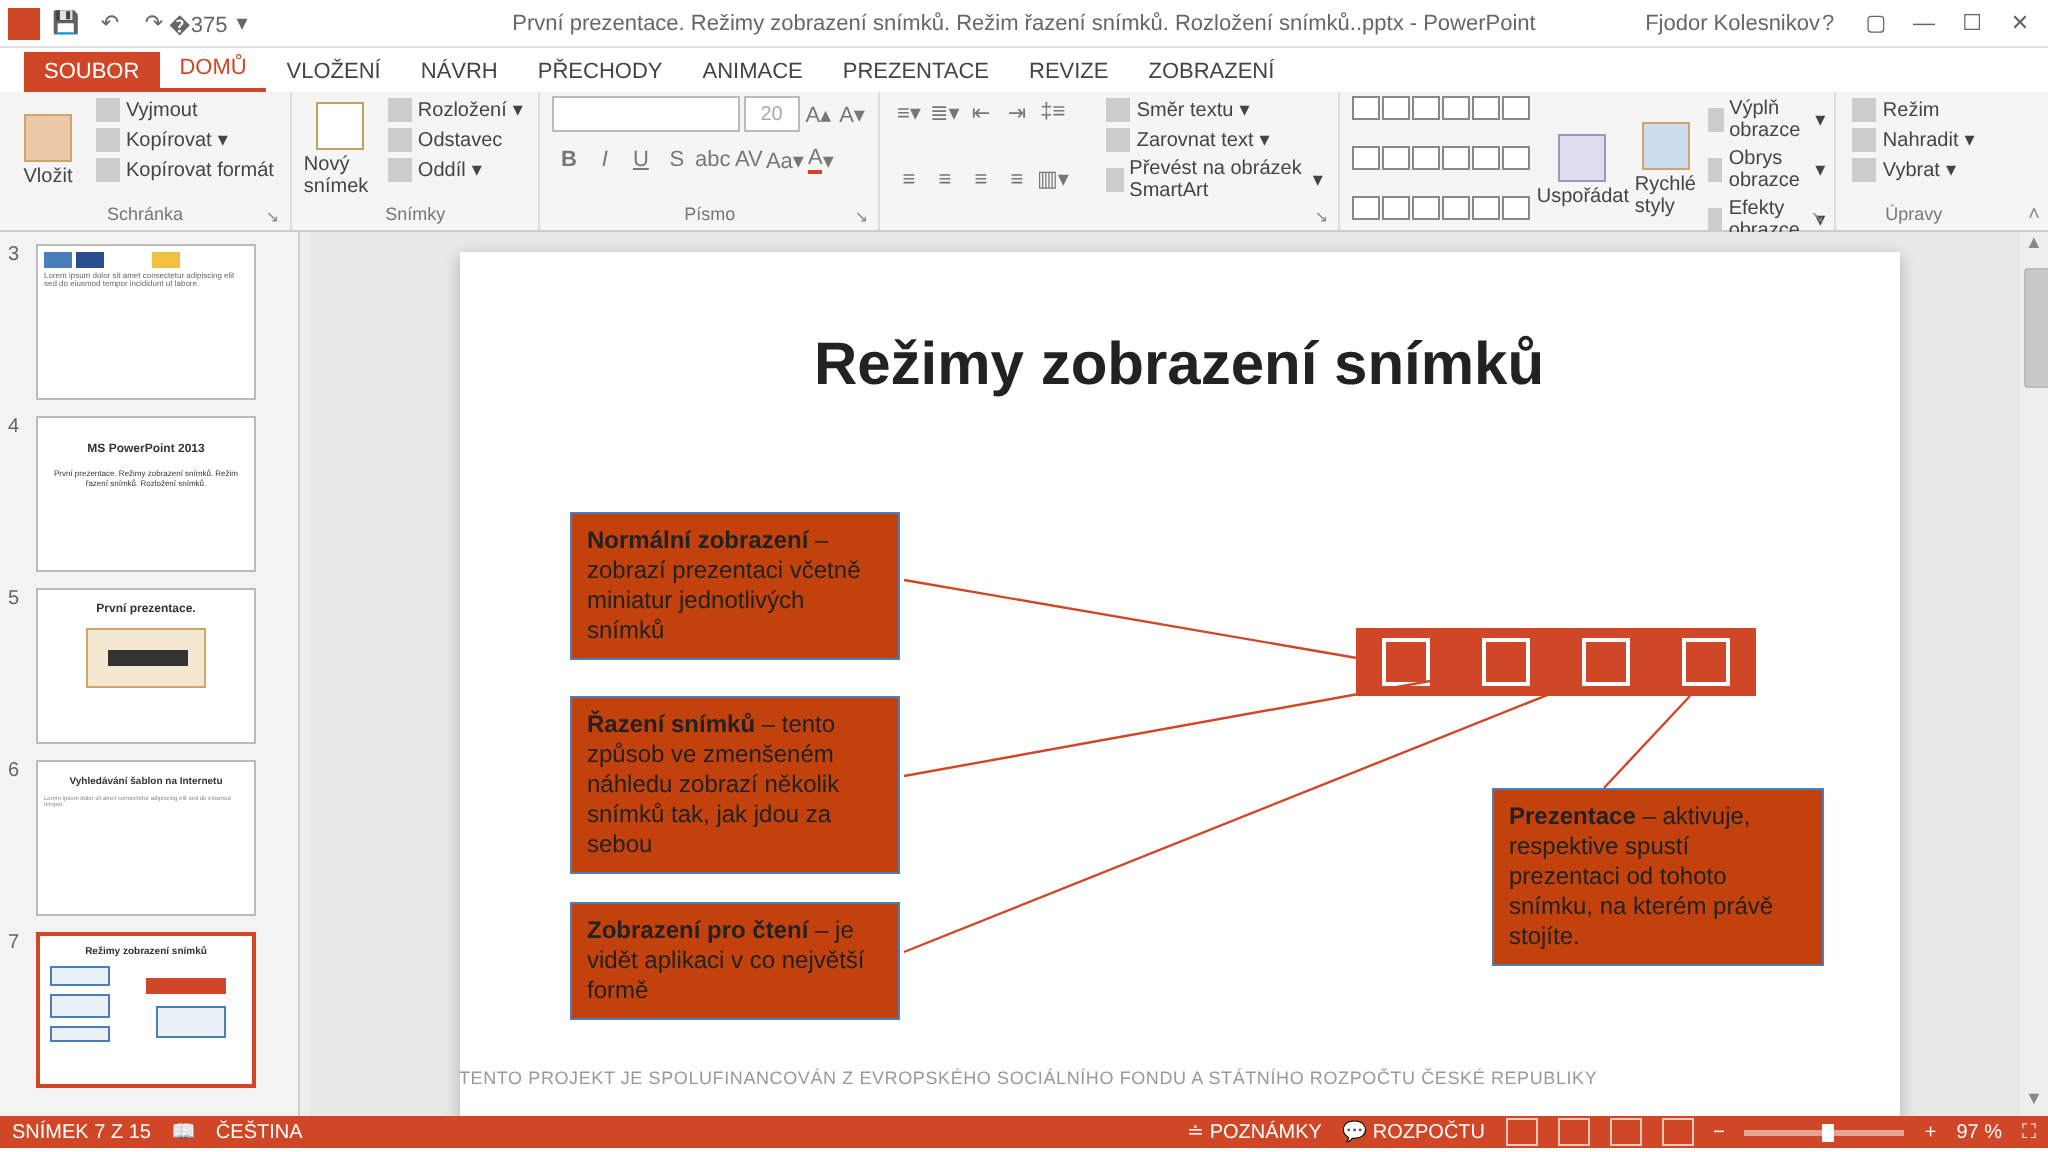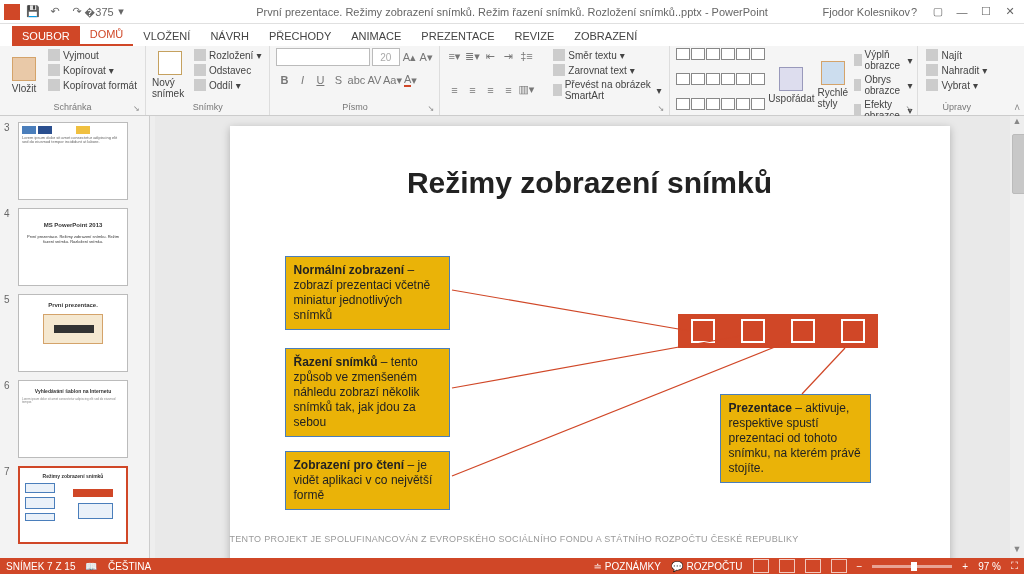--- a/index.html
+++ b/index.html
@@ -47,21 +47,21 @@
 .thumb-panel { width: 150px; background: #f3f3f3; border-right: 1px solid #ccc; overflow-y: auto; padding: 6px 4px; position: relative; }
 .thumb-wrap { display: flex; gap: 4px; margin-bottom: 8px; }
 .thumb-num { width: 10px; font-size: 10px; color: #666; }
 .thumb { width: 110px; height: 78px; background: #fff; border: 1px solid #bbb; font-size: 5px; padding: 3px; overflow: hidden; color: #333; position: relative; }
 .thumb.selected { border: 2px solid #d04727; }
 .splitter { width: 5px; background: #eee; cursor: ew-resize; }
 
 .slide-area { flex: 1; background: #e9e9e9; display: flex; align-items: flex-start; justify-content: center; padding: 10px 10px 0 10px; position: relative; overflow: hidden; }
 .slide { width: 720px; height: 440px; background: #fff; box-shadow: 0 2px 8px rgba(0,0,0,0.25); position: relative; }
 .slide-title { position: absolute; top: 40px; left: 0; right: 0; text-align: center; font-size: 30px; font-weight: bold; color: #222; }
-.callout { position: absolute; border: 1.5px solid #4a7ebb; background: #eab308; padding: 6px 8px; font-size: 12px; line-height: 1.25; color: #222; }
+.callout { position: absolute; border: 1.5px solid #4a7ebb; background: #c2410c; padding: 6px 8px; font-size: 12px; line-height: 1.25; color: #222; }
 .callout b { font-weight: bold; }
 .icon-bar { position: absolute; left: 448px; top: 188px; width: 200px; height: 34px; background: #d04727; display: flex; align-items: center; justify-content: space-around; }
 .icon-bar .slot { width: 24px; height: 24px; border: 2px solid #fff; display: inline-block; }
 .footer-text { position: absolute; bottom: 22px; left: 0; right: 0; font-size: 9px; color: #999; letter-spacing: 0.3px; }
 svg.connectors { position: absolute; left: 0; top: 0; width: 100%; height: 100%; pointer-events: none; }
 svg.connectors line { stroke: #d04727; stroke-width: 1.2; }
 
 
 .statusbar { height: 16px; background: #d04727; color: #fff; display: flex; align-items: center; font-size: 10px; padding: 0 6px; gap: 10px; }
 .statusbar .sb-item { display: flex; align-items: center; gap: 3px; cursor: pointer; }
@@ -242,21 +242,21 @@
     </div>
     <div class="group-label">Kreslení</div>
     <div class="dialog-launcher">↘</div>
   </div>
 
   <div class="ribbon-group" style="border-right:none;">
     <div class="group-body">
       <div class="small-stack">
         <div class="small-btn">
             <span class="ic"></span>
-            <span>Najít</span>
+            <span>Režim</span>
           </div>
         <div class="small-btn"><span class="ic"></span><span>Nahradit</span> ▾</div>
         <div class="small-btn"><span class="ic"></span><span>Vybrat</span> ▾</div>
       </div>
     </div>
     <div class="group-label">Úpravy</div>
   </div>
   <span class="ribbon-collapse">˄</span>
 </div>
 
@@ -320,21 +320,21 @@
 
       <div class="callout" style="left:55px; top:130px; width:165px;">
         <b>Normální zobrazení</b><span> – zobrazí prezentaci včetně miniatur jednotlivých snímků</span>
       </div>
       <div class="callout" style="left:55px; top:222px; width:165px;">
         <b>Řazení snímků</b><span> – tento způsob ve zmenšeném náhledu zobrazí několik snímků tak, jak jdou za sebou</span>
       </div>
       <div class="callout" style="left:55px; top:325px; width:165px;">
         <b>Zobrazení pro čtení</b><span> – je vidět aplikaci v co největší formě</span>
       </div>
-      <div class="callout" style="left:490px; top:268px; width:151px;">
+      <div class="callout" style="left:516px; top:268px; width:166px;">
         <b>Prezentace</b><span> – aktivuje, respektive spustí prezentaci od tohoto snímku, na kterém právě stojíte.</span>
       </div>
 
       <div class="icon-bar">
         <span class="slot"></span>
         <span class="slot"></span>
         <span class="slot"></span>
         <span class="slot"></span>
       </div>
 

